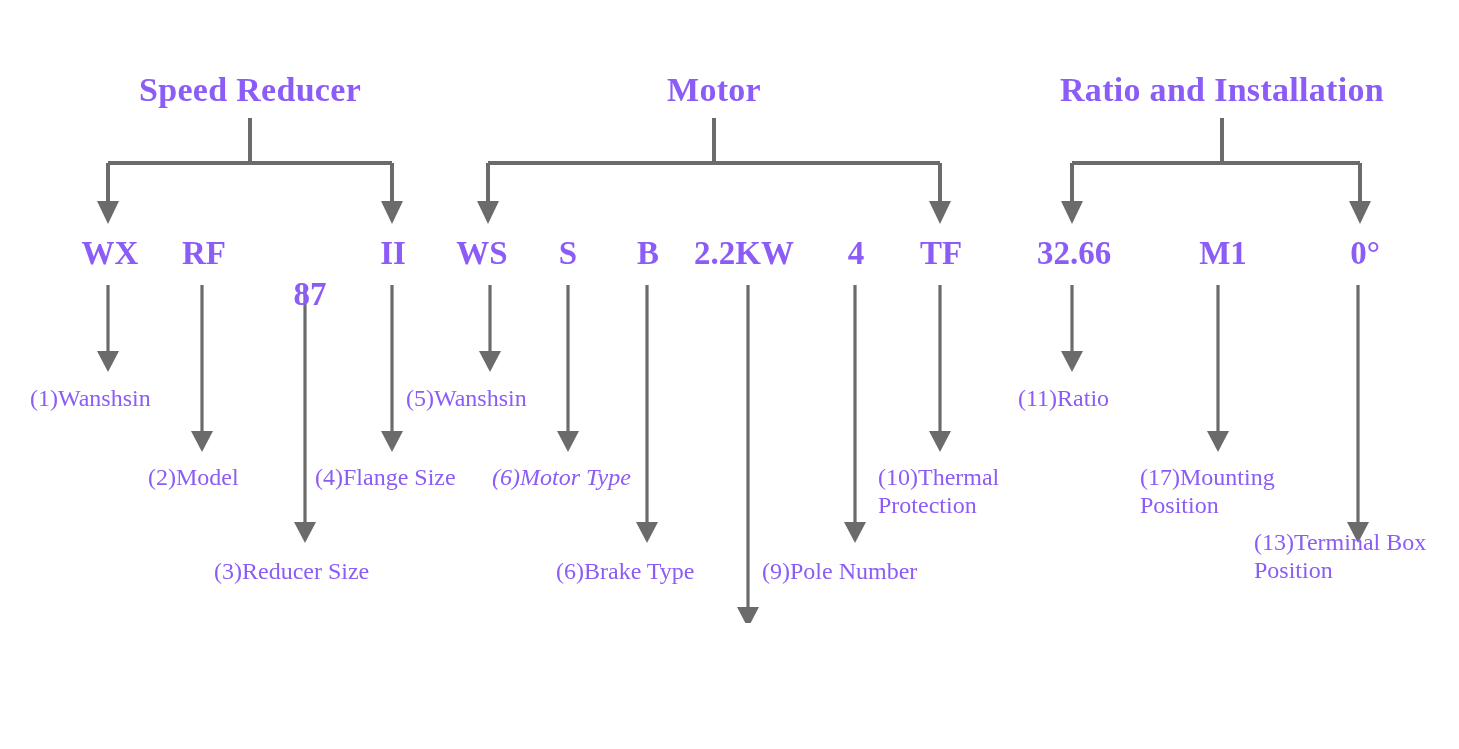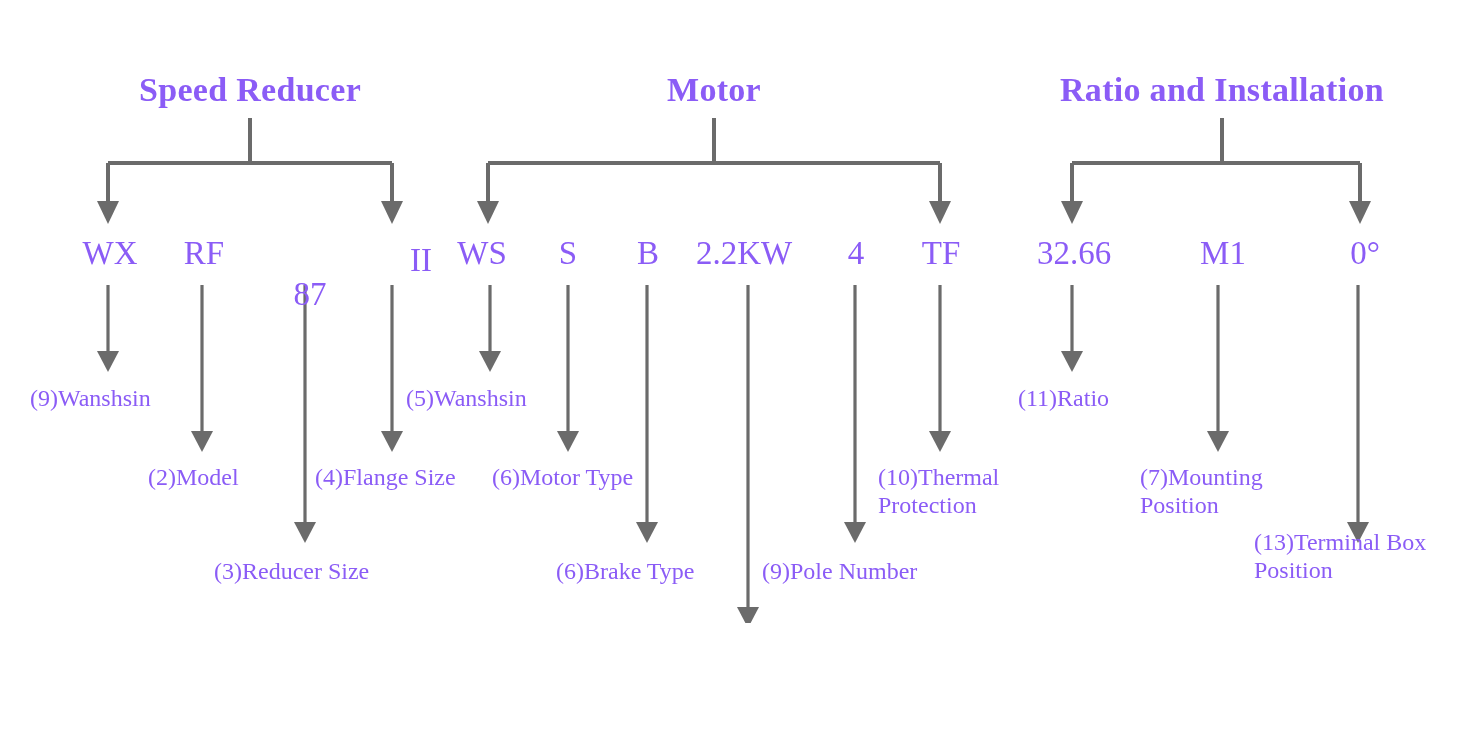--- a/index.html
+++ b/index.html
@@ -31,21 +31,21 @@
     line-height: 1.15;
   }
   .group-title {
     font-size: 34px;
     font-weight: bold;
     transform: translateX(-50%);
     letter-spacing: 0.3px;
   }
   .code-token {
     font-size: 33px;
-    font-weight: normal;
+    font-weight: bold;
     transform: translateX(-50%);
   }
   .leaf-label {
     font-size: 24px;
     font-weight: normal;
   }
   .leaf-label .ln {
     display: block;
   }
   .leaf-label .ln + .ln {
@@ -124,52 +124,52 @@
     </g>
   </svg>
 
   <div class="txt group-title" style="left:250px; top:70px;">Speed Reducer</div>
   <div class="txt group-title" style="left:714px; top:70px;">Motor</div>
   <div class="txt group-title" style="left:1222px; top:70px;">Ratio and Installation</div>
 
   <div class="txt code-token" style="left:110px; top:235px;">WX</div>
   <div class="txt code-token" style="left:204px; top:235px;">RF</div>
   <div class="txt code-token" style="left:310px; top:235px;margin-top:41px;">87</div>
-  <div class="txt code-token" style="left:393px; top:242px;margin-left:28px;">II</div>
+  <div class="txt code-token" style="left:393px; top:235px;">II</div>
 
   <div class="txt code-token" style="left:482px; top:235px;">WS</div>
   <div class="txt code-token" style="left:568px; top:235px;">S</div>
   <div class="txt code-token" style="left:648px; top:235px;">B</div>
   <div class="txt code-token" style="left:744px; top:235px;">2.2KW</div>
   <div class="txt code-token" style="left:856px; top:235px;">4</div>
   <div class="txt code-token" style="left:941px; top:235px;">TF</div>
 
   <div class="txt code-token" style="left:1074px; top:235px;">32.66</div>
   <div class="txt code-token" style="left:1223px; top:235px;">M1</div>
   <div class="txt code-token" style="left:1365px; top:235px;">0°</div>
 
-  <div class="txt leaf-label" style="left:30px; top:385px;">(9)Wanshsin</div>
+  <div class="txt leaf-label" style="left:30px; top:385px;">(1)Wanshsin</div>
   <div class="txt leaf-label" style="left:148px; top:464px;">(2)Model</div>
   <div class="txt leaf-label" style="left:214px; top:558px;">(3)Reducer Size</div>
   <div class="txt leaf-label" style="left:315px; top:464px;">(4)Flange Size</div>
 
   <div class="txt leaf-label" style="left:406px; top:385px;">(5)Wanshsin</div>
-  <div class="txt leaf-label" style="left:492px; top:464px;">(6)Motor Type</div>
+  <div class="txt leaf-label" style="left:492px; top:464px;font-style:italic;">(6)Motor Type</div>
   <div class="txt leaf-label" style="left:556px; top:558px;">(6)Brake Type</div>
   <div class="txt leaf-label" style="left:762px; top:558px;">(9)Pole Number</div>
 
   <div class="txt leaf-label" style="left:878px; top:464px;">
     <span class="ln">(10)Thermal</span>
     <span class="ln">Protection</span>
   </div>
 
   <div class="txt leaf-label" style="left:1018px; top:385px;">(11)Ratio</div>
 
   <div class="txt leaf-label" style="left:1140px; top:464px;">
-    <span class="ln">(7)Mounting</span>
+    <span class="ln">(17)Mounting</span>
     <span class="ln">Position</span>
   </div>
 
   <div class="txt leaf-label" style="left:1237px; top:529px;margin-left:17px;">
     <span class="ln">(13)Terminal Box</span>
     <span class="ln">Position</span>
   </div>
 
 </div>
 

